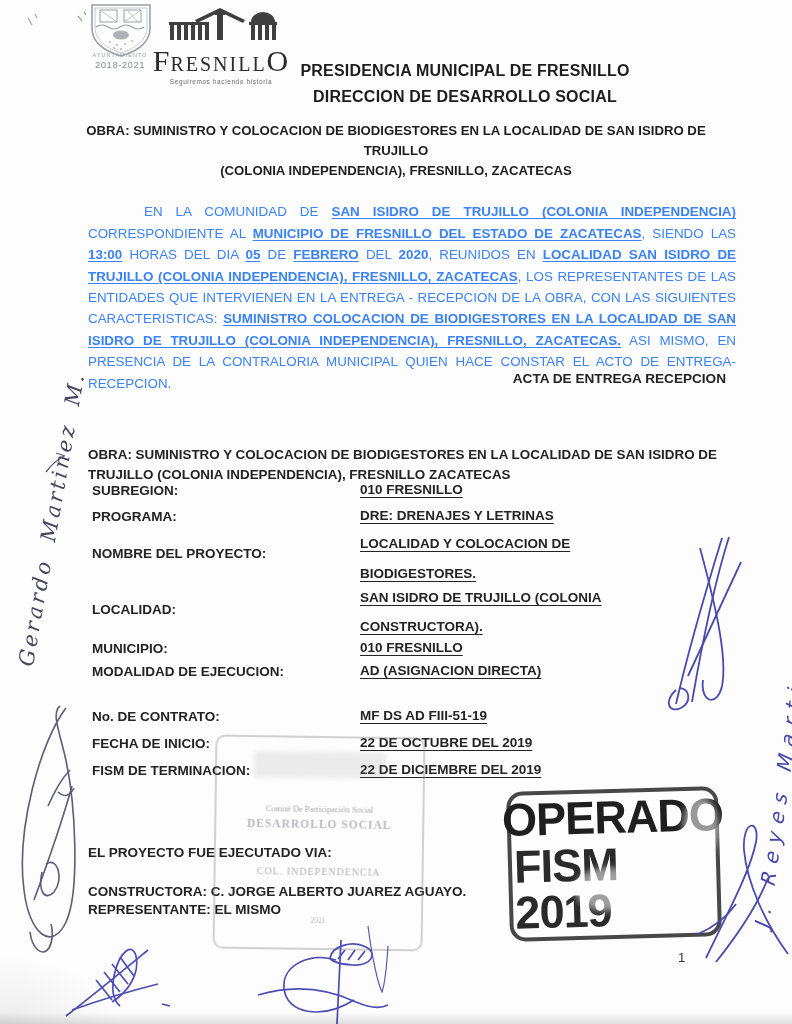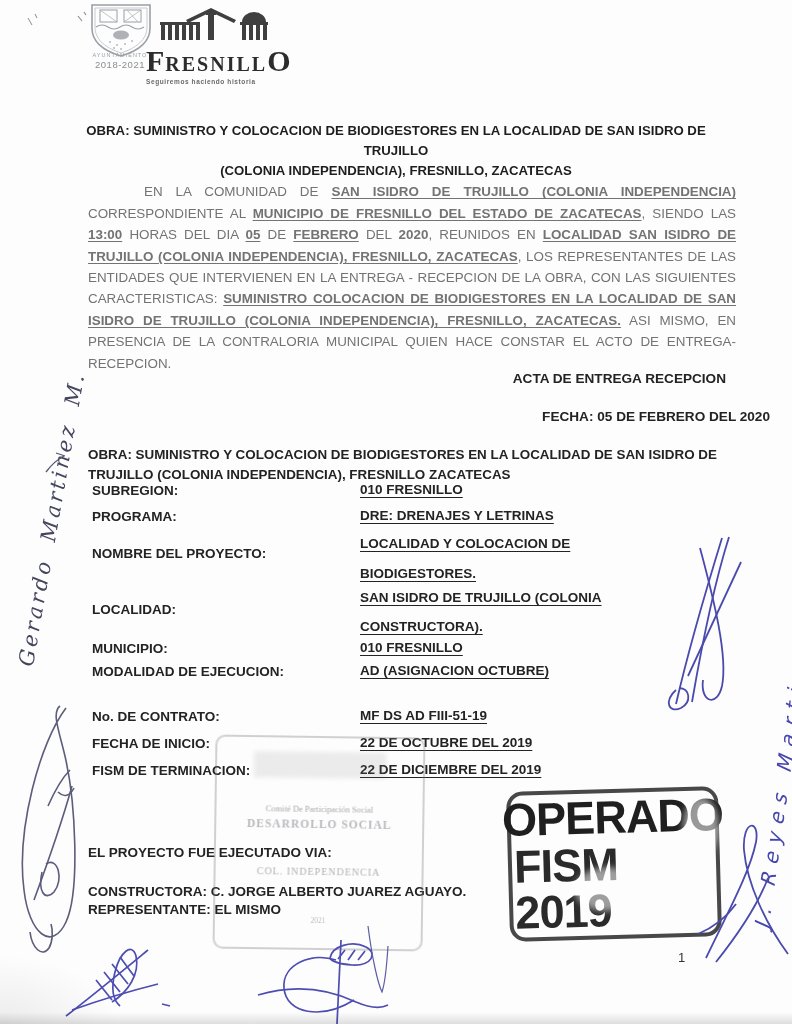--- a/index.html
+++ b/index.html
@@ -9,33 +9,33 @@
     font-family:"Liberation Sans",sans-serif;color:#232323;padding-left:36px;
   }
   .abs{position:absolute;}
 
   
   .crest{left:70px;top:2px;width:100px;height:56px;}
   .crest-caption{left:62px;top:52px;width:116px;text-align:center;
     font-size:5.5px;color:#9ba0a5;letter-spacing:1px;}
   .crest-years{left:62px;top:59px;width:116px;text-align:center;
     font-size:9.5px;color:#8a8f93;letter-spacing:.5px;}
-  .logo{left:146px;top:8px;width:150px;text-align:left;font-weight:bold;}
+  .logo{left:146px;top:8px;width:150px;text-align:center;}
   .logo-word{font-family:"Liberation Serif",serif;color:#2c2c2c;line-height:30px;letter-spacing:1px;white-space:nowrap;}
   .logo-word .cap{font-size:30px;}
   .logo-word .mid{font-size:20px;letter-spacing:2px;}
   .logo-tagline{font-size:6.5px;color:#6a6a6a;letter-spacing:.6px;margin-top:-3px;}
   .titles{left:250px;top:58px;width:430px;text-align:center;
     font-weight:700;font-size:16px;line-height:26px;letter-spacing:.2px;color:#1d1d1d;}
   .obra-heading{left:66px;top:121px;width:660px;text-align:center;
     font-weight:700;font-size:13.2px;line-height:20px;color:#1e1e1e;}
 
   
-  .body-p{left:88px;top:168px;width:648px;font-size:13.4px;line-height:21.4px;
-    text-align:justify;text-indent:56px;color:#737373;}
+  .body-p{left:88px;top:188px;width:648px;font-size:13.4px;line-height:21.4px;
+    text-align:justify;text-indent:56px;color:#3b82f6;}
   .body-p .bu{font-weight:700;text-decoration:underline;text-underline-offset:2px;}
   .body-p .b{font-weight:700;}
 
   .acta-heading{left:66px;top:371px;width:660px;text-align:right;font-weight:700;font-size:13.6px;}
   .fecha{right:58px;top:409px;font-weight:700;font-size:13.6px;}
   .acta-obra{left:88px;top:445px;width:656px;font-weight:700;font-size:13.4px;line-height:20px;}
 
   
   .lbl{position:absolute;left:92px;font-weight:700;font-size:13.5px;white-space:nowrap;}
   .val{position:absolute;left:360px;font-weight:700;font-size:13.5px;white-space:nowrap;
@@ -141,51 +141,54 @@
         <rect x="96" y="17" width="4" height="15"></rect>
           <rect x="103" y="17" width="4" height="15"></rect>
         <rect x="110" y="17" width="4" height="15"></rect>
           <rect x="117" y="17" width="4" height="15"></rect>
       </g>
     </svg>
     <div class="logo-word"><span class="cap">F</span><span class="mid">RESNILL</span><span class="cap">O</span></div>
     <div class="logo-tagline">Seguiremos haciendo historia</div>
   </div>
 
+  <div class="abs titles">
+    <div>PRESIDENCIA MUNICIPAL DE FRESNILLO</div>
+    <div>DIRECCION DE DESARROLLO SOCIAL</div>
+  </div>
 
   <div class="abs obra-heading">
     <div>OBRA: SUMINISTRO Y COLOCACION DE BIODIGESTORES EN LA LOCALIDAD DE SAN ISIDRO DE TRUJILLO</div>
     <div>(COLONIA INDEPENDENCIA), FRESNILLO, ZACATECAS</div>
   </div>
 
   <p class="abs body-p"><span>EN LA COMUNIDAD DE </span><span class="bu">SAN ISIDRO DE TRUJILLO (COLONIA INDEPENDENCIA)</span><span> CORRESPONDIENTE AL </span><span class="bu">MUNICIPIO DE FRESNILLO DEL ESTADO DE ZACATECAS</span><span>, SIENDO LAS </span><span class="bu">13:00</span><span> HORAS DEL DIA </span><span class="bu">05</span><span> DE </span><span class="bu">FEBRERO</span><span> DEL </span><span class="b">2020</span><span>, REUNIDOS EN </span><span class="bu">LOCALIDAD SAN ISIDRO DE TRUJILLO (COLONIA INDEPENDENCIA), FRESNILLO, ZACATECAS</span><span>, LOS REPRESENTANTES DE LAS ENTIDADES QUE INTERVIENEN EN LA ENTREGA - RECEPCION DE LA OBRA, CON LAS SIGUIENTES CARACTERISTICAS: </span><span class="bu">SUMINISTRO COLOCACION DE BIODIGESTORES EN LA LOCALIDAD DE SAN ISIDRO DE TRUJILLO (COLONIA INDEPENDENCIA), FRESNILLO, ZACATECAS.</span><span> ASI MISMO, EN PRESENCIA DE LA CONTRALORIA MUNICIPAL QUIEN HACE CONSTAR EL ACTO DE ENTREGA-RECEPCION.</span></p>
 
   <div class="abs acta-heading">ACTA DE ENTREGA RECEPCION</div>
-  <div class="abs fecha">FECHA: 05 DE FEBRERO DEL 2020</div>
   <div class="abs acta-obra">OBRA: SUMINISTRO Y COLOCACION DE BIODIGESTORES EN LA LOCALIDAD DE SAN ISIDRO DE TRUJILLO (COLONIA INDEPENDENCIA), FRESNILLO ZACATECAS</div>
 
   <div class="lbl" style="top:483px">SUBREGION:</div>
   <div class="val" style="top:482px">010 FRESNILLO</div>
 
   <div class="lbl" style="top:509px">PROGRAMA:</div>
   <div class="val" style="top:508px">DRE: DRENAJES Y LETRINAS</div>
 
   <div class="lbl" style="top:546px">NOMBRE DEL PROYECTO:</div>
   <div class="val" style="top:536px">LOCALIDAD Y COLOCACION DE</div>
   <div class="val" style="top:566px">BIODIGESTORES.</div>
 
   <div class="lbl" style="top:602px">LOCALIDAD:</div>
   <div class="val" style="top:590px">SAN ISIDRO DE TRUJILLO (COLONIA</div>
   <div class="val" style="top:619px">CONSTRUCTORA).</div>
 
   <div class="lbl" style="top:641px">MUNICIPIO:</div>
   <div class="val" style="top:640px">010 FRESNILLO</div>
 
   <div class="lbl" style="top:664px">MODALIDAD DE EJECUCION:</div>
-  <div class="val" style="top:663px">AD (ASIGNACION OCTUBRE)</div>
+  <div class="val" style="top:663px">AD (ASIGNACION DIRECTA)</div>
 
   <div class="lbl" style="top:709px">No. DE CONTRATO:</div>
   <div class="val" style="top:708px">MF DS AD FIII-51-19</div>
 
   <div class="lbl" style="top:736px">FECHA DE INICIO:</div>
   <div class="val" style="top:735px">22 DE OCTUBRE DEL 2019</div>
 
   <div class="lbl" style="top:763px">FISM DE TERMINACION:</div>
   <div class="val" style="top:762px">22 DE DICIEMBRE DEL 2019</div>
 

